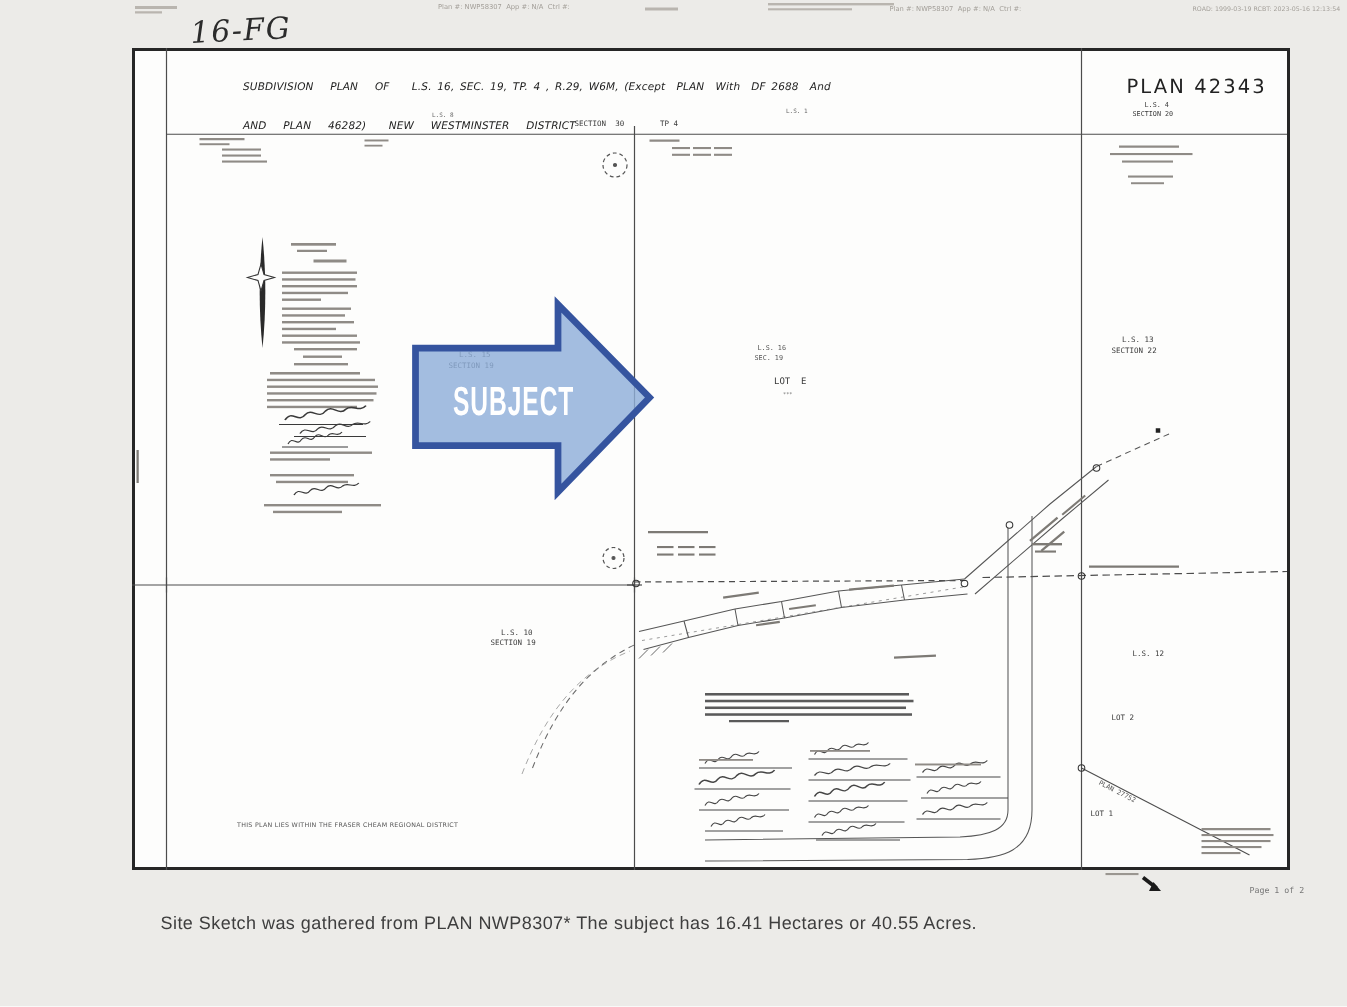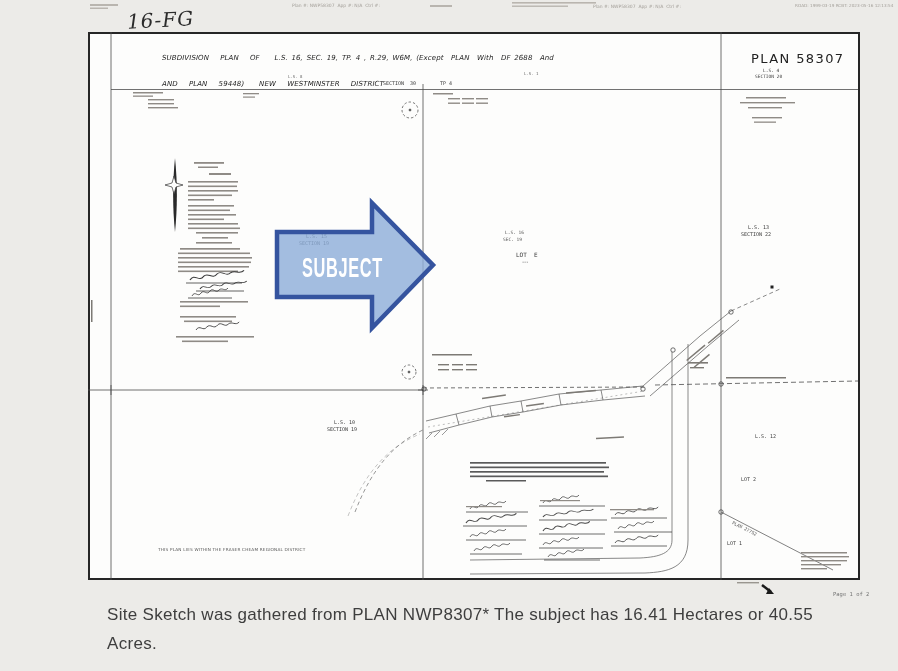--- a/index.html
+++ b/index.html
@@ -4,21 +4,21 @@
 <style>
   html,body{margin:0;padding:0;}
   .page{position:relative;width:898px;height:671px;background:#ecebe8;font-family:"Liberation Sans",sans-serif;overflow:hidden;}
   .sheet{position:absolute;left:88px;top:32px;width:772px;height:548px;background:#fdfdfc;border:2px solid #262626;box-sizing:border-box;}
   .lbl{position:absolute;font-family:"DejaVu Sans Mono",monospace;color:#3a3a3a;white-space:pre;transform-origin:0 0;line-height:1.1;}
   .hmeta{position:absolute;font-family:"DejaVu Sans",sans-serif;color:#a39f99;white-space:pre;filter:blur(.2px);}
   .title-line{position:absolute;font-family:"DejaVu Sans",sans-serif;font-style:italic;color:#1d1d1d;white-space:pre;letter-spacing:.1px;word-spacing:1.4px;font-size:7px;margin-top:12px;}
   .handwriting{position:absolute;left:127px;top:8px;font-family:"DejaVu Serif",serif;font-style:italic;font-size:20px;color:#2b2b2b;transform:rotate(-3deg);letter-spacing:1px;}
   .plan-number{position:absolute;left:751px;top:51px;font-family:"DejaVu Sans",sans-serif;font-size:13px;letter-spacing:1.4px;color:#222;}
   .subject-label{position:absolute;left:302px;top:252px;font-family:"Liberation Sans",sans-serif;font-weight:700;font-size:26px;color:#ffffff;transform:scale(.63,1.04);transform-origin:0 0;letter-spacing:1px;}
-  .caption{position:absolute;left:107px;top:601px;width:714px;font-size:17px;letter-spacing:.3px;line-height:28.5px;color:#3e3e3e;}
+  .caption{position:absolute;left:107px;top:601px;width:714px;font-size:12px;letter-spacing:.3px;line-height:28.5px;color:#3e3e3e;}
   .page-ind{position:absolute;left:833px;top:591px;font-family:"DejaVu Sans Mono",monospace;font-size:5.5px;color:#777;}
   .subject-arrow-poly{stroke:#35549f;stroke-width:4.5;fill-opacity:.82;}
   svg{position:absolute;left:0;top:0;}
 </style>
 </head>
 <body>
 
 <div class="page">
 
   <div class="hmeta" style="left:292px;top:3px;font-size:4.5px;">Plan #: NWP58307  App #: N/A  Ctrl #:</div>
@@ -233,23 +233,23 @@
       <text x="306" y="238">L.S. 15</text>
       <text x="299" y="245">SECTION 19</text>
     </g>
 
     <polygon class="subject-arrow-poly" points="277,232 372,232 372,203 433,265 372,328 372,297 277,297" fill="#8fafd9"></polygon>
   </svg>
 
   <div class="subject-label">SUBJECT</div>
 
   <div class="title-line" style="left:162px;top:42px;">SUBDIVISION   PLAN   OF    L.S. 16, SEC. 19, TP. 4 , R.29, W6M, (Except  PLAN  With  DF 2688  And</div>
-  <div class="title-line" style="left:162px;top:68px;">AND   PLAN   59448)    NEW   WESTMINSTER   DISTRICT</div>
-
-  <div class="plan-number">PLAN 58307</div>
+  <div class="title-line" style="left:162px;top:68px;">AND   PLAN   46282)    NEW   WESTMINSTER   DISTRICT</div>
+
+  <div class="plan-number">PLAN 42343</div>
 
   <div class="lbl" style="left:763px;top:69px;font-size:4.5px;">L.S. 4</div>
   <div class="lbl" style="left:755px;top:75px;font-size:4.5px;">SECTION 20</div>
   <div class="lbl" style="left:383px;top:81px;font-size:5px;">SECTION  30</div>
   <div class="lbl" style="left:440px;top:81px;font-size:5px;">TP 4</div>
   <div class="lbl" style="left:288px;top:75px;font-size:4px;color:#666;">L.S. 8</div>
   <div class="lbl" style="left:524px;top:72px;font-size:4px;color:#666;">L.S. 1</div>
   <div class="lbl" style="left:505px;top:231px;font-size:4.5px;color:#555;">L.S. 16</div>
   <div class="lbl" style="left:503px;top:238px;font-size:4.5px;color:#555;">SEC. 19</div>
   <div class="lbl" style="left:516px;top:252px;font-size:6px;">LOT  E</div>

